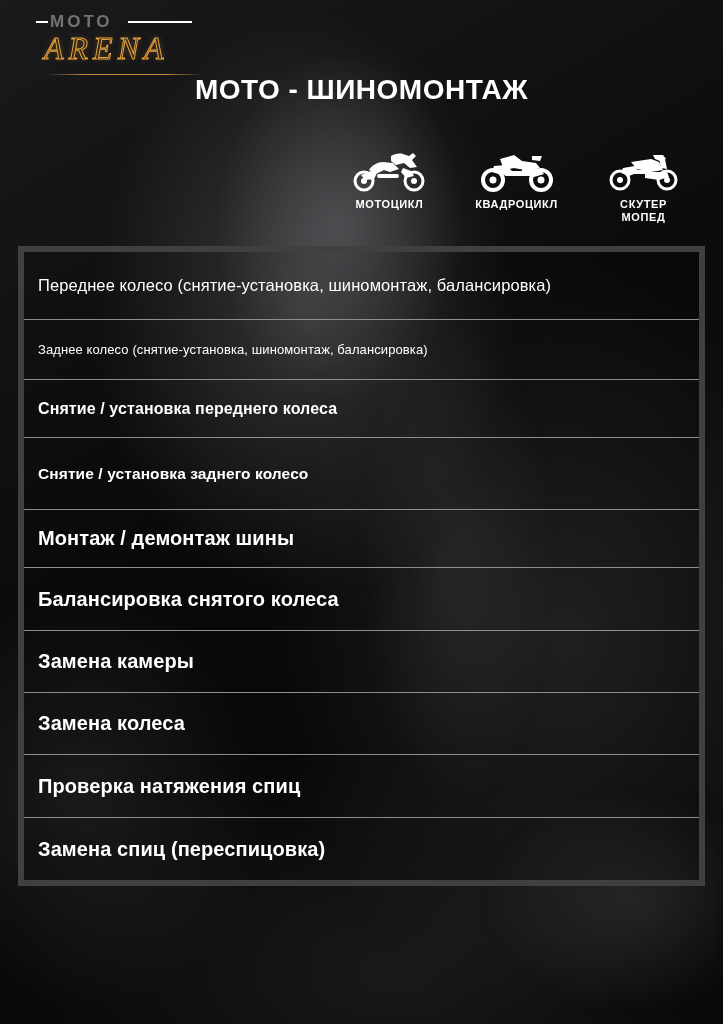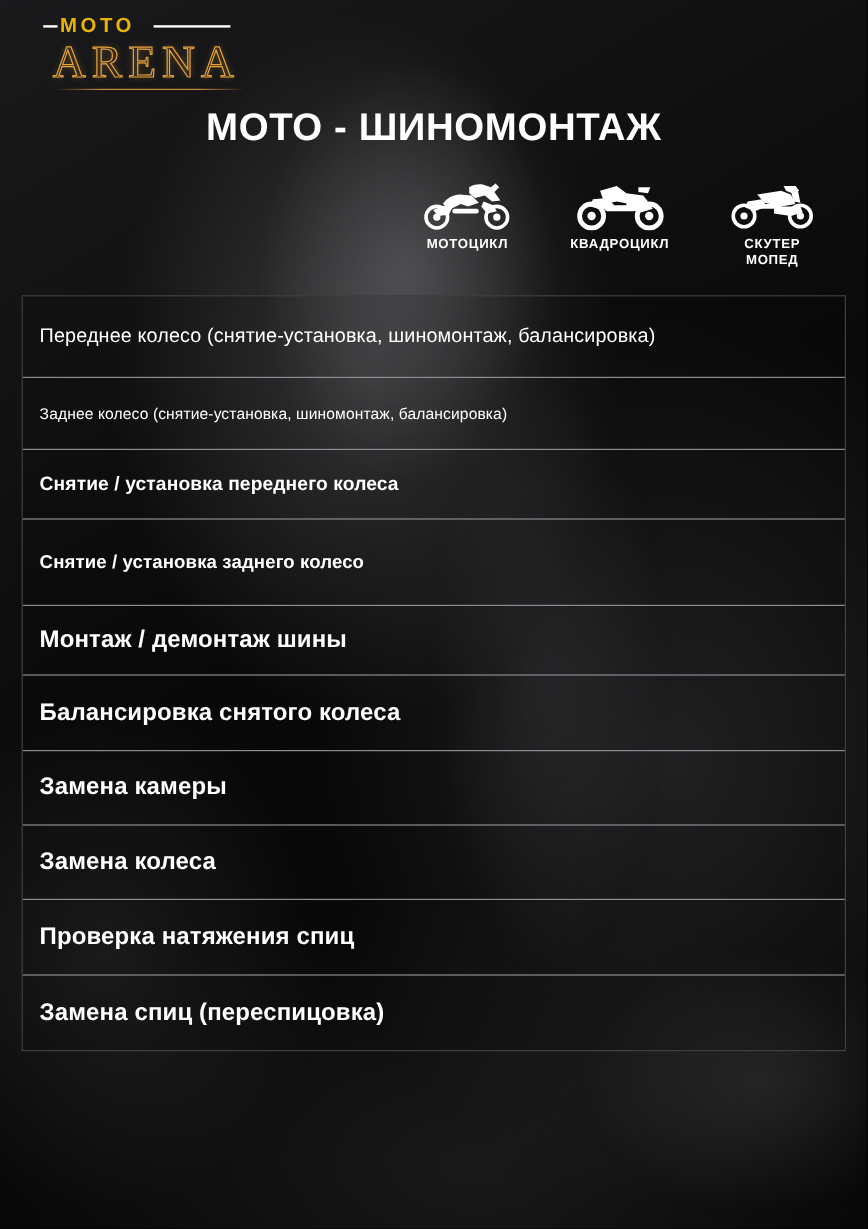--- a/index.html
+++ b/index.html
@@ -52,60 +52,61 @@
     width: 180px;
     height: 72px;
   }
   .logo-moto {
     position: absolute;
     left: 14px;
     top: 4px;
     font-size: 17px;
     font-weight: bold;
     letter-spacing: 3px;
-    color: #eab308;
+    color: #737373;
     font-family: "Liberation Sans", sans-serif;
   }
   .logo-bar {
     position: absolute;
     top: 13px;
     height: 2px;
     background: #ffffff;
   }
   .logo-bar.left { left: 0px; width: 12px; }
   .logo-bar.right { left: 92px; width: 64px; }
   .logo-arena {
     position: absolute;
     left: 8px;
     top: 22px;
-    font-size: 38px;
+    font-size: 32px;
     letter-spacing: 5px;
     font-family: "Liberation Serif", serif;
     font-weight: normal;
     color: transparent;
     -webkit-text-stroke: 1px #e8a33d;
     text-shadow: 0 0 6px rgba(232,163,61,0.35);
+    font-style: italic;
   }
   .logo-underline {
     position: absolute;
     left: 10px;
     top: 66px;
     width: 158px;
     height: 1px;
     background: linear-gradient(90deg, rgba(232,163,61,0) 0%, rgba(232,163,61,0.85) 25%, rgba(232,163,61,0.85) 75%, rgba(232,163,61,0) 100%);
   }
 
   
   .title {
     position: absolute;
     left: 0;
     right: 0;
-    top: 88px;
+    top: 74px;
     text-align: center;
-    font-size: 32px;
+    font-size: 28px;
     font-weight: bold;
     letter-spacing: 0.5px;
     color: #ffffff;
   }
 
   
   .vehicles {
     position: absolute;
     right: 28px;
     top: 148px;
@@ -132,21 +133,21 @@
     color: #ffffff;
     white-space: pre-line;
   }
 
   
   .table {
     position: absolute;
     left: 18px;
     top: 246px;
     width: 687px;
-    border: 1px solid #404040;
+    border: 6px solid #404040;
     box-sizing: border-box;
     background: rgba(0,0,0,0.10);
   }
   .row {
     box-sizing: border-box;
     border-bottom: 1px solid #8e8e92;
     display: flex;
     align-items: center;
     padding: 0 14px;
     color: #ffffff;

